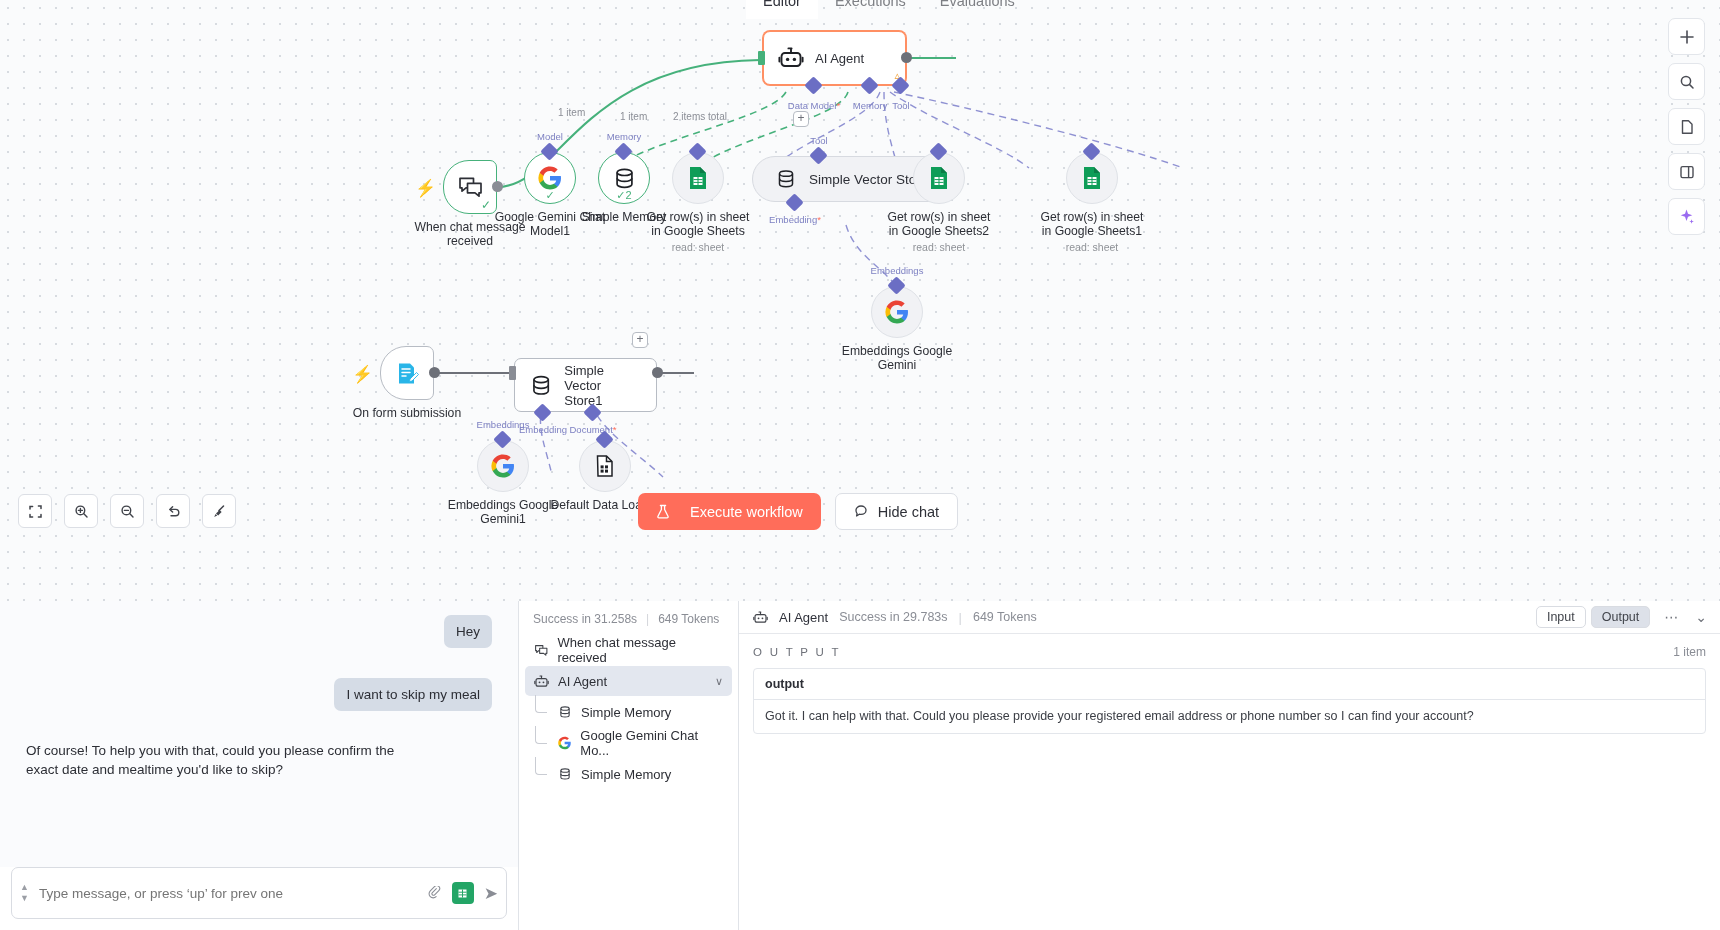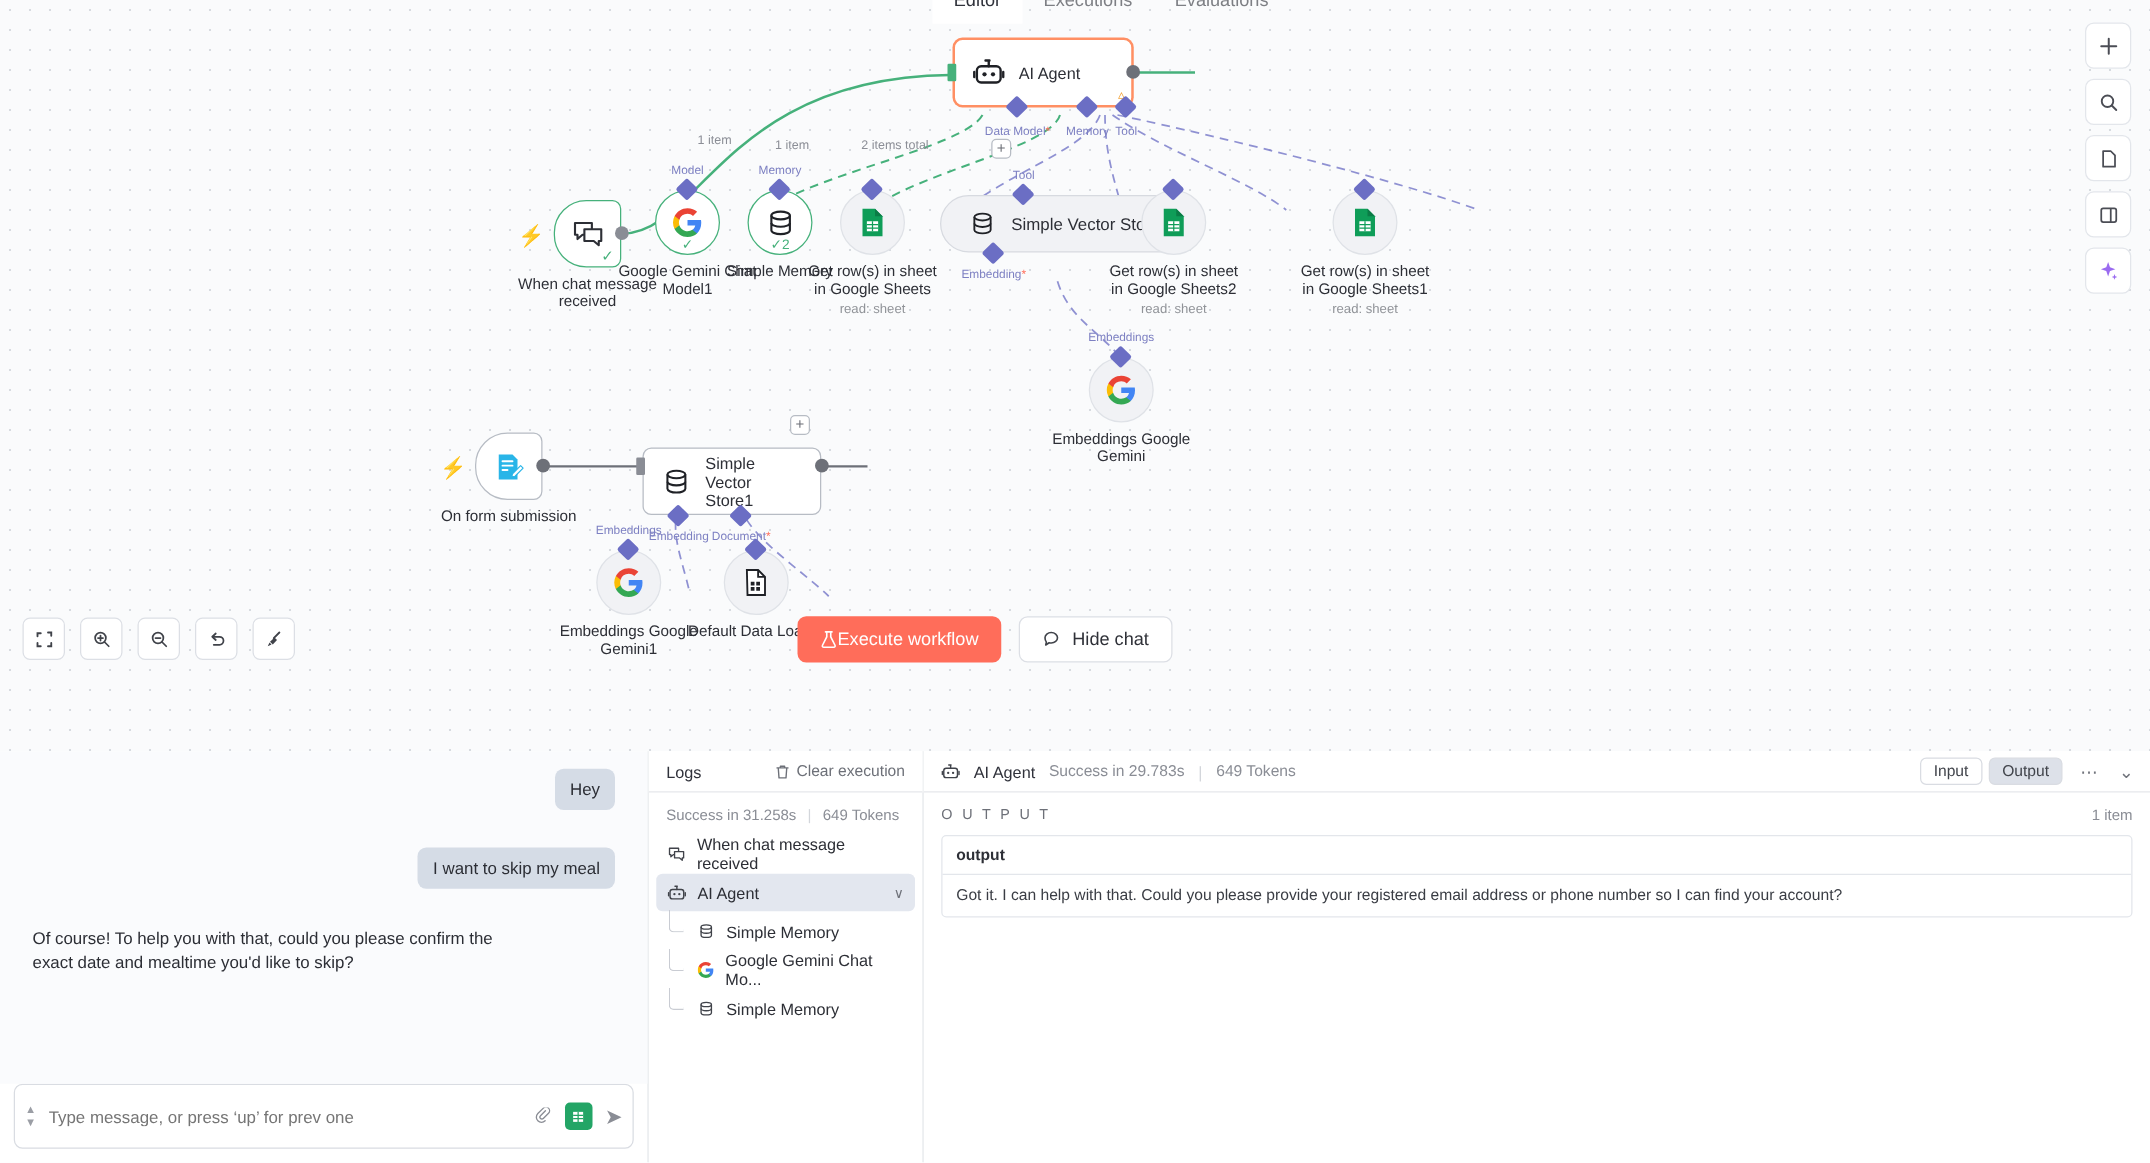--- a/index.html
+++ b/index.html
@@ -43,21 +43,21 @@
   .zoom-rail { position: absolute; left: 18px; top: 494px; display: flex; gap: 12px; z-index: 30; }
   .zoom-btn {
     width: 34px; height: 34px; background: #fff; border: 1px solid #dcdfe5; border-radius: 6px;
     display: flex; align-items: center; justify-content: center; cursor: pointer; color: #40434a;
   }
 
   
   .center-actions { position: absolute; left: 638px; top: 493px; display: flex; gap: 14px; z-index: 30; }
   .btn-exec {
     background: #ff6d5a; color: #fff; border: none; border-radius: 7px; height: 37px;
-    padding: 0 18px; display: flex; align-items: center; gap: 0; font-size: 14.5px; cursor: pointer;
+    padding: 0 18px; display: flex; align-items: center; gap: 20px; font-size: 14.5px; cursor: pointer;
   }
   .btn-hide {
     background: #fff; color: #2f3138; border: 1px solid #dcdfe5; border-radius: 7px; height: 37px;
     padding: 0 18px; display: flex; align-items: center; gap: 9px; font-size: 14.5px; cursor: pointer;
   }
 
   
   .node { position: absolute; z-index: 10; }
   .node-label {
     position: absolute; top: 100%; left: 50%; transform: translateX(-50%); margin-top: 7px;
@@ -348,21 +348,21 @@
       <div class="port-cap" style="left:51px; bottom:-26px;">
         <span>Data Model</span><span class="req">*</span>
       </div>
       <div class="port-cap" style="left:107px; bottom:-26px;">Memory</div>
       <div class="port-cap" style="left:138px; bottom:-26px;">Tool</div>
     </div>
     <div class="plus-sq" style="left:874px; top:46px;">+</div>
     <div class="edge-cap" style="left:840px; top:38px;">1 item</div>
     <div class="plus-sq" style="left:793px; top:111px;">+</div>
     <div class="edge-cap" style="left:620px; top:111px;">1 item</div>
-    <div class="edge-cap" style="left:673px; top:111px;margin-left:16px;">2 items total</div>
+    <div class="edge-cap" style="left:673px; top:111px;">2 items total</div>
 
     <div class="node" style="left:524px; top:152px;">
       <div class="circ-box ok">
         <svg width="24" height="24" viewBox="0 0 24 24">
           <path fill="#4285F4" d="M23 12.2c0-.8-.1-1.6-.2-2.3H12v4.5h6.2c-.3 1.4-1.1 2.6-2.3 3.4v2.9h3.7C21.8 18.7 23 15.7 23 12.2z"></path>
           <path fill="#34A853" d="M12 23.5c3.1 0 5.7-1 7.6-2.8l-3.7-2.9c-1 .7-2.3 1.1-3.9 1.1-3 0-5.6-2-6.5-4.8H1.7v3C3.6 20.9 7.5 23.5 12 23.5z"></path>
           <path fill="#FBBC05" d="M5.5 14.1a6.9 6.9 0 0 1 0-4.4v-3H1.7a11.5 11.5 0 0 0 0 10.4z"></path>
           <path fill="#EA4335" d="M12 5c1.7 0 3.2.6 4.4 1.7l3.3-3.3C17.7 1.5 15.1.5 12 .5 7.5.5 3.6 3.1 1.7 6.7l3.8 3A6.9 6.9 0 0 1 12 5z"></path>
         </svg>
         <span class="circ-tick">✓</span>
@@ -567,29 +567,20 @@
           <svg width="13" height="13" viewBox="0 0 13 13">
               <rect x="2.5" y="2.5" width="8" height="8" fill="#fff"></rect>
               <path d="M2.5 5.2h8M2.5 7.9h8M6.5 2.5v8" stroke="#23a566" stroke-width="1"></path>
             </svg>
         </span>
         <span class="send-ic">➤</span>
       </div>
     </div>
 
     <div id="logs-panel">
-      <div class="panel-hdr" id="logs-hdr">
-        <span>Logs</span>
-        <span class="clear-ex">
-          <svg width="12" height="13" viewBox="0 0 12 13">
-              <path d="M1.6 3.3h8.8M4.3 3.3V2h3.4v1.3M2.6 3.3l.6 8h5.6l.6-8" stroke="#6d7078" stroke-width="1.1" fill="none" stroke-linecap="round" stroke-linejoin="round"></path>
-            </svg>
-          <span>Clear execution</span>
-        </span>
-      </div>
       <div class="logs-meta">
         <span>Success in 31.258s</span>
         <span class="sep">|</span>
         <span>649 Tokens</span>
       </div>
       <div>
         <div class="log-row">
           <svg width="15" height="15" viewBox="0 0 27 27">
               <path d="M3 4.4h13.5v9.4H9l-4 3.4v-3.4H3z" stroke="#40434a" stroke-width="2" fill="none" stroke-linejoin="round"></path>
               <path d="M10.5 9.4h13.5v9.4H22v3.4l-4-3.4h-7.5z" stroke="#40434a" stroke-width="2" fill="#fff" stroke-linejoin="round"></path>

